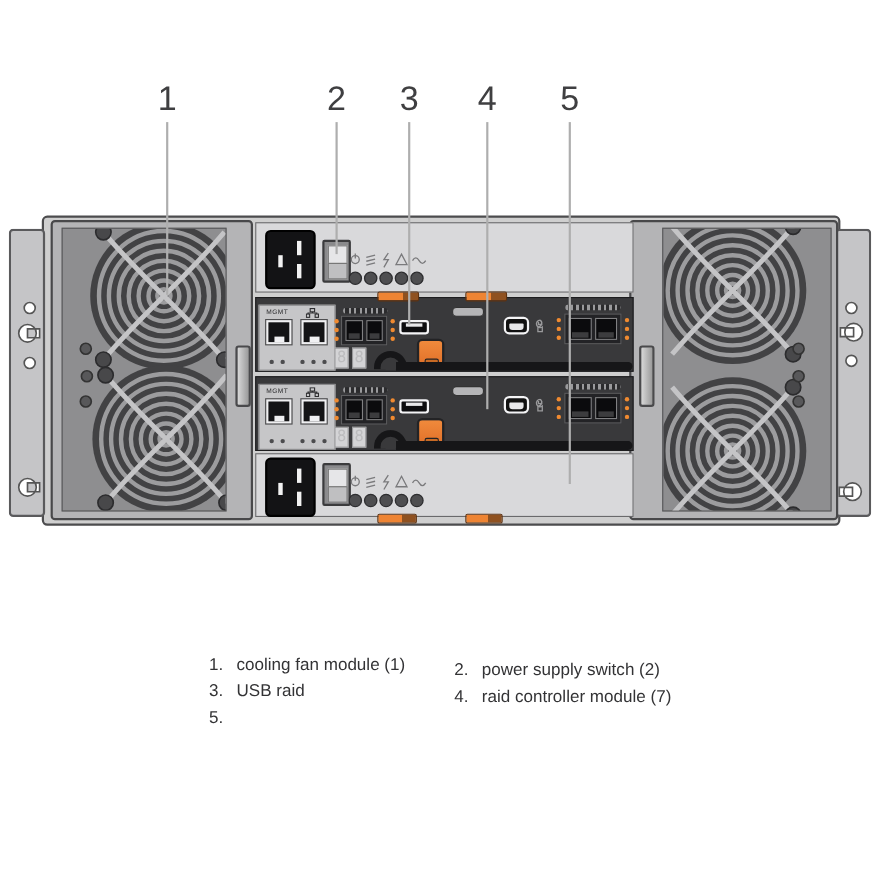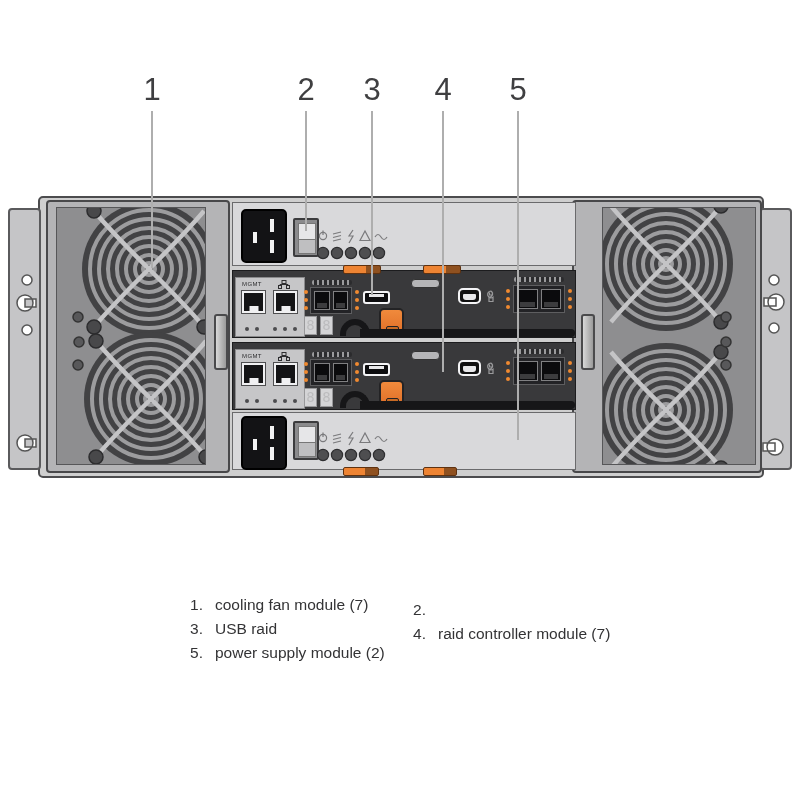--- a/index.html
+++ b/index.html
@@ -468,32 +468,32 @@
 
   <div class="lead ld1"></div>
   <div class="lead ld2"></div>
   <div class="lead ld3"></div>
   <div class="lead ld4"></div>
   <div class="lead ld5"></div>
 
   <div class="legend">
     <div class="lrow lg1">
       <span class="lnum">1.</span>
-      <span class="llabel">cooling fan module (7)</span>
+      <span class="llabel">cooling fan module (1)</span>
     </div>
     <div class="lrow lg2">
       <span class="lnum">2.</span>
+      <span class="llabel">power supply switch (2)</span>
     </div>
     <div class="lrow lg3">
       <span class="lnum">3.</span>
       <span class="llabel">USB raid</span>
     </div>
     <div class="lrow lg4">
       <span class="lnum">4.</span>
       <span class="llabel">raid controller module (7)</span>
     </div>
     <div class="lrow lg5">
       <span class="lnum">5.</span>
-      <span class="llabel">power supply module (2)</span>
     </div>
   </div>
 
 </div>
 
 </body></html>

